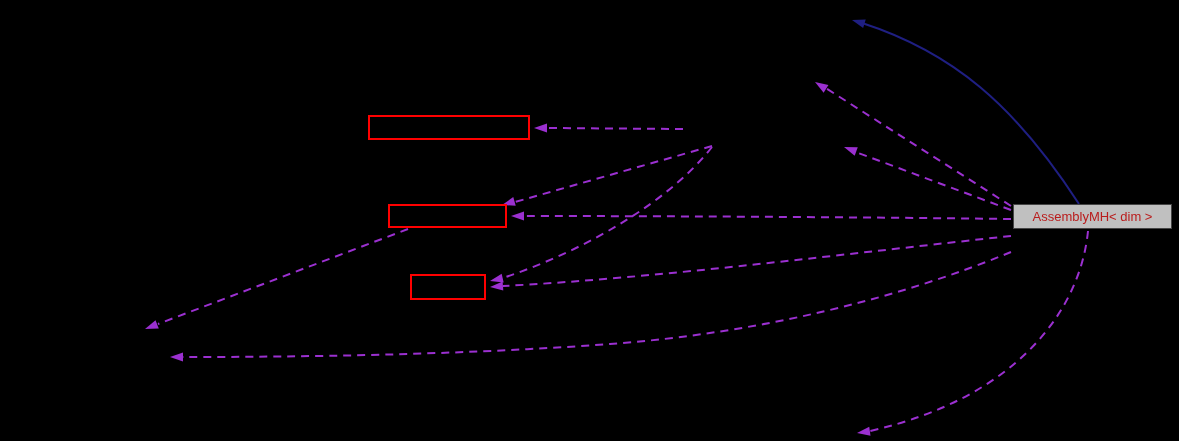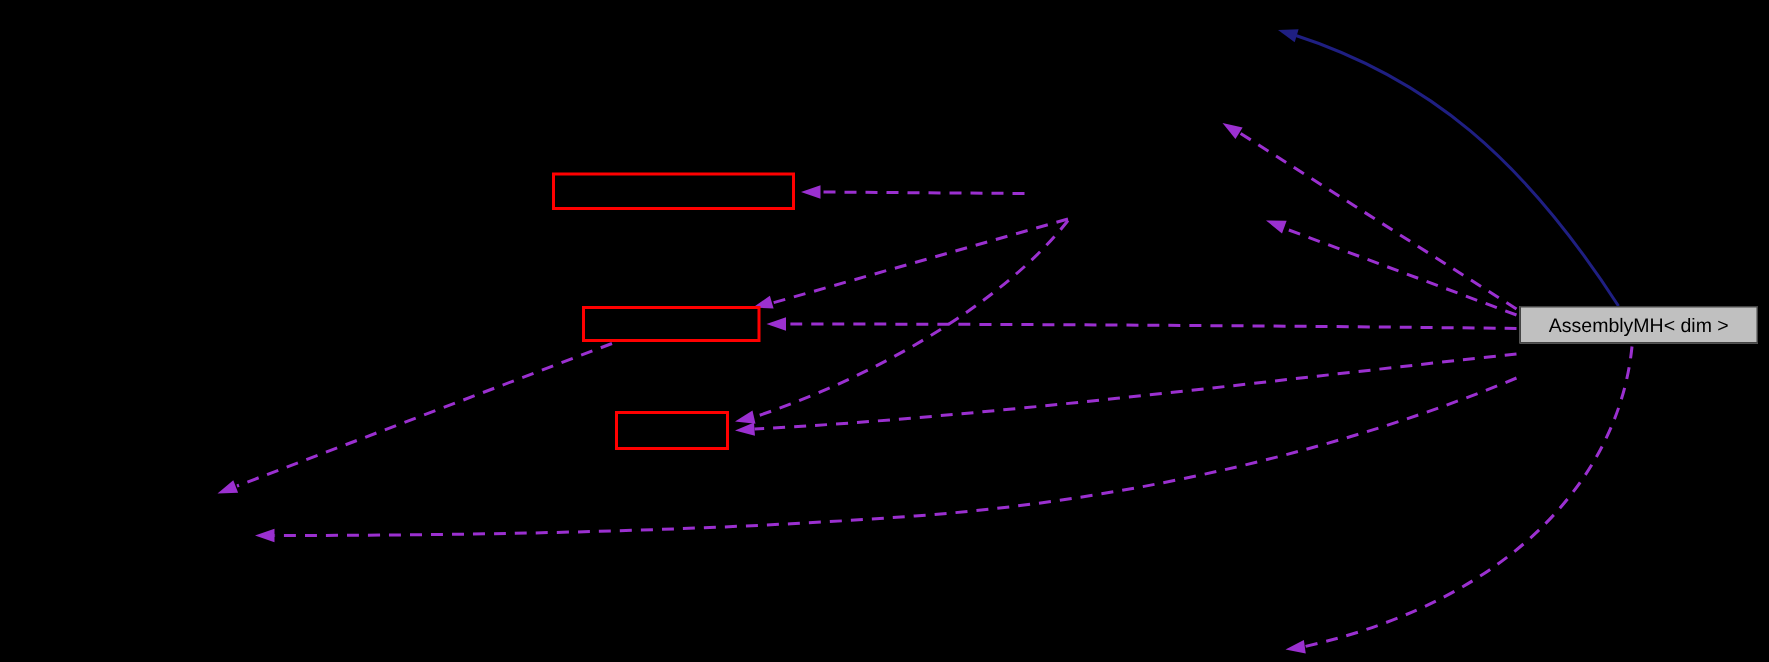--- a/index.html
+++ b/index.html
@@ -64,21 +64,21 @@
       <path d="M 683 129 L 547 128" fill="none" stroke="#9b30d0" stroke-width="2" stroke-dasharray="8,6"></path>
       <polygon points="0,0 -13,-4.5 -13,4.5" fill="#9b30d0" transform="translate(534,128) rotate(180)"></polygon>
       <path d="M 712 146 L 515 202" fill="none" stroke="#9b30d0" stroke-width="2" stroke-dasharray="8,6"></path>
       <polygon points="0,0 -13,-4.5 -13,4.5" fill="#9b30d0" transform="translate(502,205) rotate(164)"></polygon>
       <path d="M 712 147 C 672 198 592 248 503 278" fill="none" stroke="#9b30d0" stroke-width="2" stroke-dasharray="8,6"></path>
       <polygon points="0,0 -13,-4.5 -13,4.5" fill="#9b30d0" transform="translate(490,281) rotate(167)"></polygon>
       <path d="M 408 229 L 158 324" fill="none" stroke="#9b30d0" stroke-width="2" stroke-dasharray="8,6"></path>
       <polygon points="0,0 -13,-4.5 -13,4.5" fill="#9b30d0" transform="translate(145,329) rotate(159)"></polygon>
     </svg>
 
-  <div class="node main" id="node-0" style="left: 1013px; top: 204px; width: 159px; height: 25px; background: rgb(192, 192, 192); border: 1px solid rgb(69, 69, 69); color: #000000;">
+  <div class="node main" id="node-0" style="left: 1013px; top: 204px; width: 159px; height: 25px; background: rgb(192, 192, 192); border: 1px solid rgb(69, 69, 69); color: #b91c1c;">
     <span>AssemblyMH&lt; dim &gt;</span>
   </div>
 
   <div class="node trunc" id="node-1" style="left: 368px; top: 115px; width: 162px; height: 25px; border: 2px solid rgb(255, 0, 0);"></div>
 
   <div class="node trunc" id="node-2" style="left: 388px; top: 204px; width: 119px; height: 24px; border: 2px solid rgb(255, 0, 0);"></div>
 
   <div class="node trunc" id="node-3" style="left: 410px; top: 274px; width: 76px; height: 26px; border: 2px solid rgb(255, 0, 0);"></div>
 </div>
 

